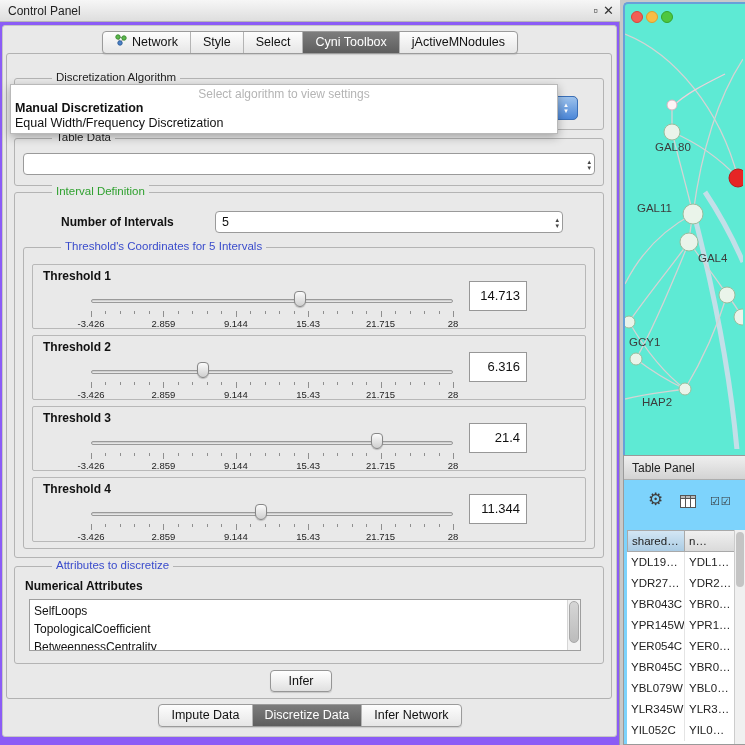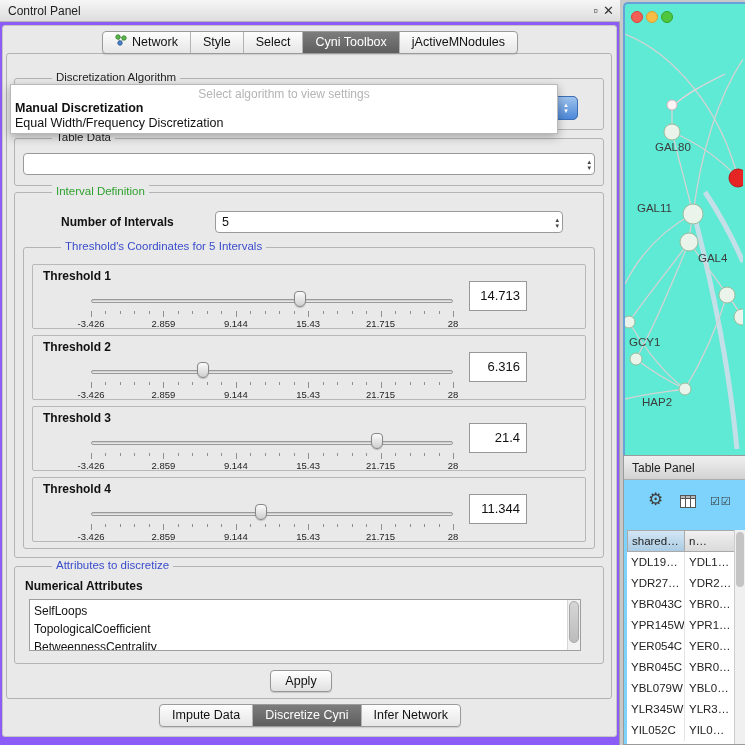--- a/index.html
+++ b/index.html
@@ -337,29 +337,29 @@
           <div class="list-item">SelfLoops</div>
           <div class="list-item">TopologicalCoefficient</div>
           <div class="list-item">BetweennessCentrality</div>
         </div>
       <div class="list-scrollbar">
         <div class="list-scroll-thumb"></div>
       </div>
     </div>
   </div>
 
-  <div class="push-btn">Apply</div>
+  <div class="push-btn">Infer</div>
 
   <div class="tabrow" id="bottom-tabs">
       <div class="tabgroup">
         <div class="tab">
           <span class="tab-label">Impute Data</span>
         </div>
         <div class="tab selected">
-          <span class="tab-label">Discretize Cyni</span>
+          <span class="tab-label">Discretize Data</span>
         </div>
         <div class="tab">
           <span class="tab-label">Infer Network</span>
         </div>
       </div>
     </div>
 </div>
 
 <div id="network-window">
   <svg width="118" height="445" viewBox="0 0 118 445" style="position:absolute;left:0;top:0;">

